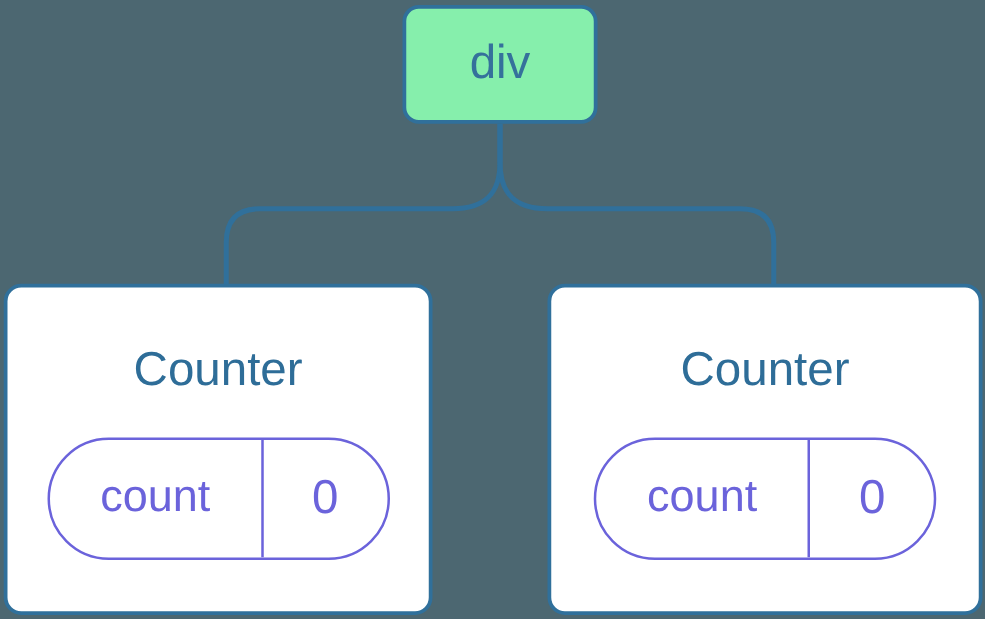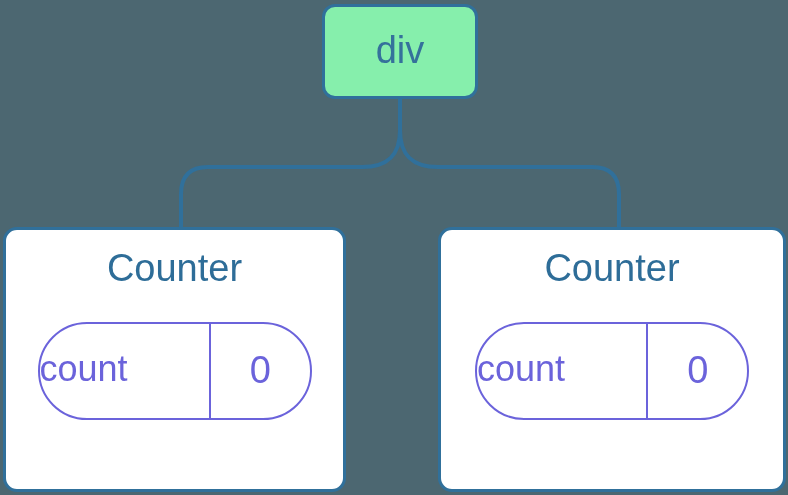--- a/index.html
+++ b/index.html
@@ -50,21 +50,21 @@
     position: absolute;
     top: 227px;
     height: 265px;
     box-sizing: border-box;
     background: #FFFFFF;
     border: 3px solid #30709B;
     border-radius: 14px;
     display: flex;
     flex-direction: column;
     align-items: center;
-    padding-top: 18px;
+    padding-top: 46px;
   }
   .card-left  { left: 3px;   width: 343px; }
   .card-right { left: 438px; width: 348px; }
   .card-title {
     color: #2E6D98;
     font-size: 38px;
     font-weight: 500;
     line-height: 1.1;
   }
   .state-pill {
@@ -77,21 +77,21 @@
     display: flex;
     overflow: hidden;
     background: #FFFFFF;
   }
   .pill-key-cell {
     flex: 0 0 63.5%;
     box-sizing: border-box;
     border-right: 2px solid #6B63DB;
     display: flex;
     align-items: center;
-    justify-content: flex-start;
+    justify-content: center;
   }
   .pill-value-cell {
     flex: 1 1 auto;
     display: flex;
     align-items: center;
     justify-content: center;
   }
   .pill-key {
     color: #6B63DB;
     font-size: 36px;

